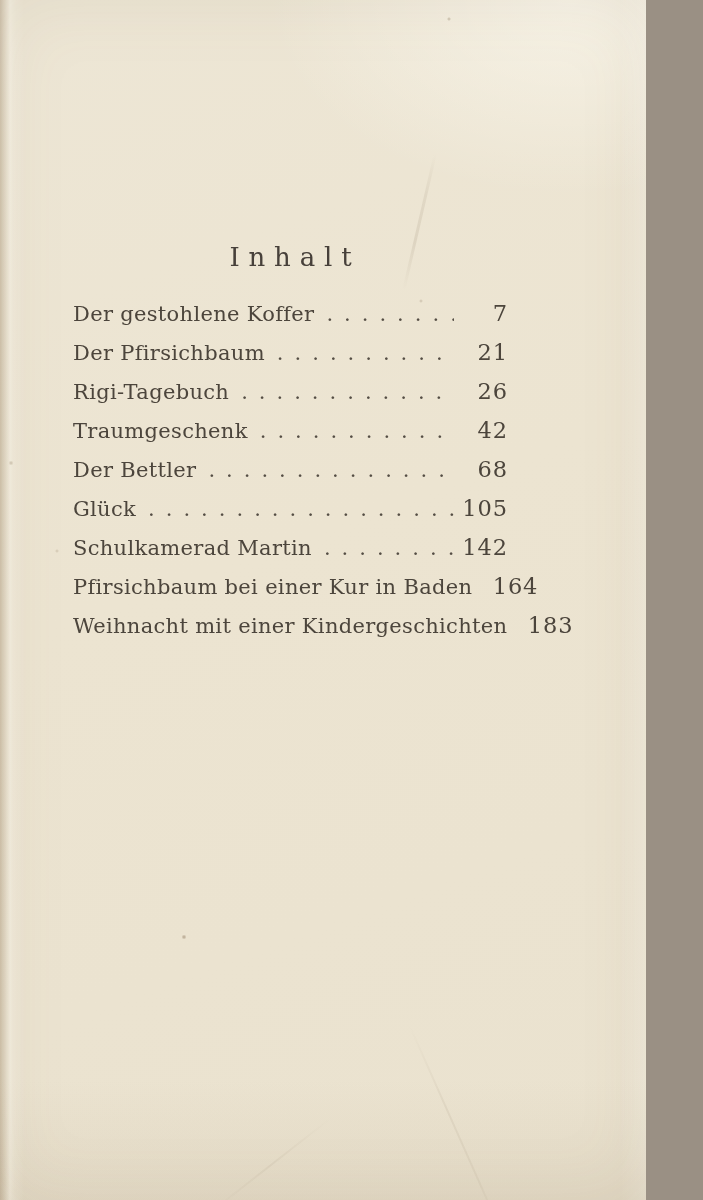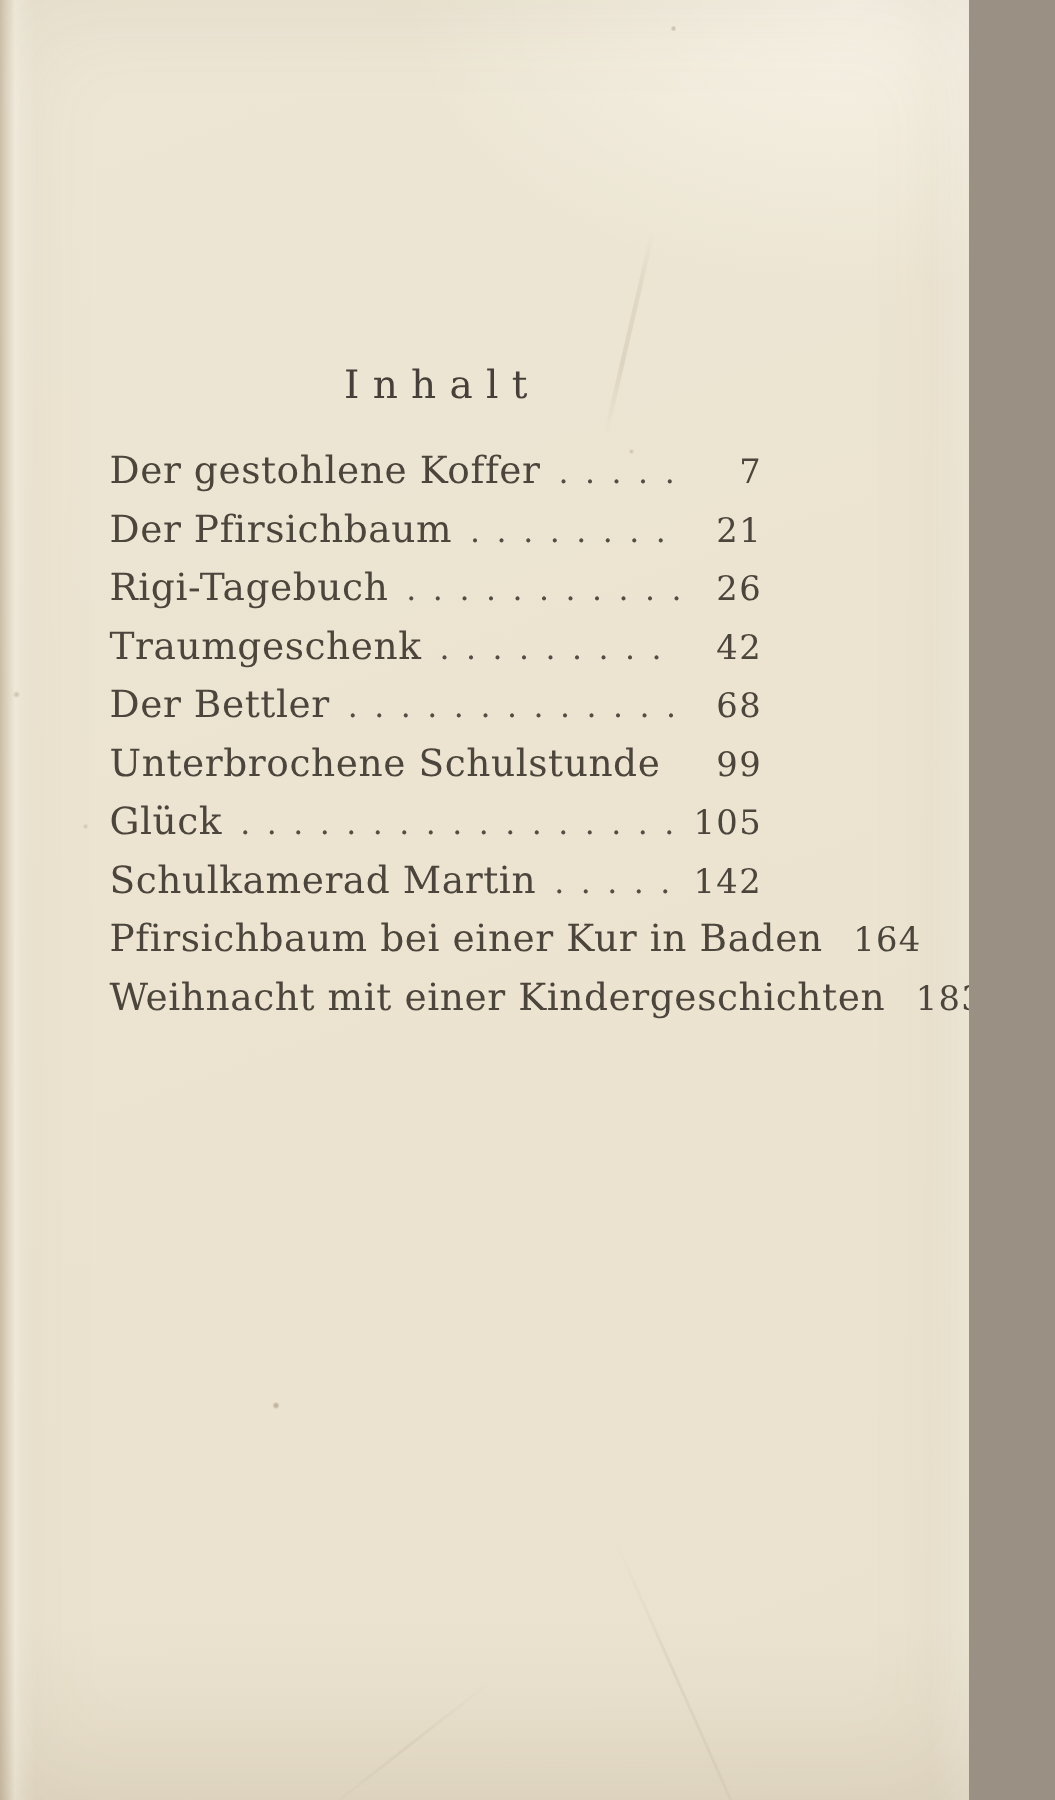--- a/index.html
+++ b/index.html
@@ -93,21 +93,21 @@
   }
   .toc-row {
     display: flex;
     align-items: baseline;
     line-height: 39px;
     height: 39px;
     white-space: nowrap;
   }
   .entry-title {
     flex: 0 0 auto;
-    font-size: 25px;
+    font-size: 21px;
     letter-spacing: 0.015em;
     text-align: center;
   }
   .leader {
     flex: 1 1 auto;
     overflow: hidden;
     margin: 0 6px 0 12px;
     color: #544d44;
   }
   .leader::after {
@@ -160,25 +160,20 @@
         <span class="pagenum">42</span>
       </div>
 
 
       <div class="toc-row">
         <span class="entry-title">Der Bettler</span>
         <span class="leader"></span>
         <span class="pagenum">68</span>
       </div>
 
-      <div class="toc-row">
-        <span class="entry-title">Unterbrochene Schulstunde</span>
-        <span class="leader"></span>
-        <span class="pagenum">99</span>
-      </div>
 
       <div class="toc-row">
         <span class="entry-title">Glück</span>
         <span class="leader"></span>
         <span class="pagenum">105</span>
       </div>
 
       <div class="toc-row">
         <span class="entry-title">Schulkamerad Martin</span>
         <span class="leader"></span>

